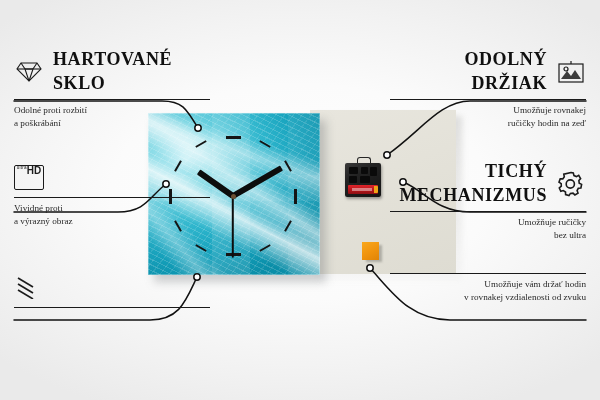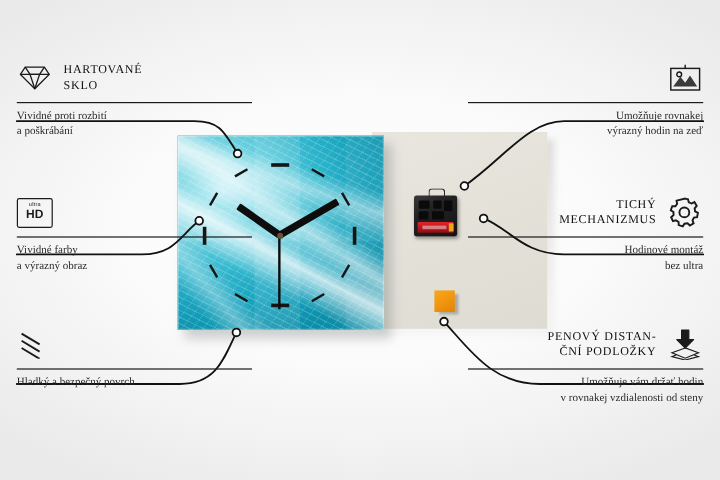--- a/index.html
+++ b/index.html
@@ -221,22 +221,22 @@
   .feature.right .feat-head { flex-direction: row-reverse; }
 
   .feat-icon {
     flex: 0 0 auto;
     width: 30px; height: 30px;
     display: flex; align-items: center; justify-content: center;
     color: #1b1b1b;
   }
   .feat-title {
     font-family: "Liberation Serif", serif;
-    font-size: 10px;
-    font-weight: normal;
+    font-size: 18px;
+    font-weight: bold;
     letter-spacing: 0.6px;
     line-height: 1.32;
     color: #101010;
     text-transform: uppercase;
   }
   .feat-rule {
     height: 1px;
     background: #1a1a1a;
     margin: 3px 0 4px 0;
   }
@@ -246,22 +246,21 @@
     line-height: 1.42;
     color: #2a2a2a;
   }
 
   
   .hd-badge {
     width: 28px; height: 23px;
     border: 1.4px solid #1b1b1b;
     border-radius: 2px;
     display: flex;
-    flex-direction: column;
-    align-items: center;
+    align-items: flex-start;
     justify-content: center;
     line-height: 1;
   }
   .hd-ultra {
     font-family: "Liberation Sans", sans-serif;
     font-size: 4.6px;
     letter-spacing: 0.2px;
     color: #1b1b1b;
   }
   .hd-main {
@@ -357,90 +356,80 @@
           <path d="M5 2 H21 L25 8 L13 20 L1 8 Z"></path>
           <path d="M1 8 H25"></path>
             <path d="M5 2 L9 8 L13 20"></path>
             <path d="M21 2 L17 8 L13 20"></path>
             <path d="M9 8 H17"></path>
         </svg>
       </span>
       <span class="feat-title"><span>HARTOVANÉ</span><br><span>SKLO</span></span>
     </div>
     <div class="feat-rule"></div>
-    <div class="feat-desc"><span>Vividné proti rozbití</span><br><span>a poškrábání</span></div>
+    <div class="feat-desc"><span>Odolné proti rozbití</span><br><span>a poškrábání</span></div>
   </div>
 
   <div class="feature left" style="top:160px;">
     <div class="feat-head">
       <span class="feat-icon">
         <span class="hd-badge">
           <span class="hd-ultra">ultra</span>
           <span class="hd-main">HD</span>
         </span>
       </span>
     </div>
     <div class="feat-rule"></div>
-    <div class="feat-desc"><span>Vividné farby</span><br><span>a výrazný obraz</span></div>
+    <div class="feat-desc"><span>Vividné proti</span><br><span>a výrazný obraz</span></div>
   </div>
 
   <div class="feature left" style="top:270px;">
     <div class="feat-head">
       <span class="feat-icon">
         <svg width="26" height="24" viewBox="0 0 26 24" fill="none" stroke="currentColor" stroke-width="1.6">
           <path d="M2 3 L17 12"></path>
             <path d="M2 9 L17 18"></path>
             <path d="M2 15 L17 24"></path>
         </svg>
       </span>
     </div>
     <div class="feat-rule"></div>
-    <div class="feat-desc"><span>Hladký a bezpečný povrch</span></div>
   </div>
 
   <div class="feature right" style="top:48px;">
     <div class="feat-head">
       <span class="feat-icon">
         <svg width="28" height="24" viewBox="0 0 28 24" fill="none" stroke="currentColor" stroke-width="1.2">
           <path d="M14 1 L14 4"></path>
           <rect x="2" y="4" width="24" height="18"></rect>
           <path d="M4 19 L10 11 L14 16 L18 10 L24 19 Z" fill="currentColor" stroke="none" opacity="0.85"></path>
           <circle cx="9" cy="9" r="2"></circle>
         </svg>
       </span>
-    </div>
-    <div class="feat-rule"></div>
-    <div class="feat-desc"><span>Umožňuje rovnakej</span><br><span>výrazný hodin na zeď</span></div>
+      <span class="feat-title"><span>ODOLNÝ</span><br><span>DRŽIAK</span></span>
+    </div>
+    <div class="feat-rule"></div>
+    <div class="feat-desc"><span>Umožňuje rovnakej</span><br><span>ručičky hodin na zeď</span></div>
   </div>
 
   <div class="feature right" style="top:160px;">
     <div class="feat-head">
       <span class="feat-icon">
         <svg width="28" height="28" viewBox="0 0 28 28" fill="none" stroke="currentColor" stroke-width="1.6">
           <path d="M14 2.5 L16.3 3 L17 5.6 L19.4 6.6 L21.7 5.4 L23.6 8.6 L21.9 10.6 L22.2 13.2
                    L24.6 14.4 L23.9 18 L21.3 18.3 L20.1 20.6 L21 23.1 L17.9 24.9 L16 23.1
                    L13.4 23.4 L12 25.6 L8.6 24.6 L8.5 22 L6.3 20.6 L3.8 21.3 L2.3 18
                    L4.3 16.2 L4.2 13.6 L2 12.2 L3.2 8.8 L5.8 8.9 L7.3 6.8 L6.8 4.2 Z"></path>
           <circle cx="13.3" cy="14" r="4.1"></circle>
         </svg>
       </span>
       <span class="feat-title"><span>TICHÝ</span><br><span>MECHANIZMUS</span></span>
     </div>
     <div class="feat-rule"></div>
-    <div class="feat-desc"><span>Hodinové montáž</span><br><span>bez ultra</span></div>
+    <div class="feat-desc"><span>Umožňuje ručičky</span><br><span>bez ultra</span></div>
   </div>
 
   <div class="feature right" style="top:270px;">
-    <div class="feat-head">
-      <span class="feat-icon">
-        <svg width="28" height="26" viewBox="0 0 28 26" fill="currentColor" stroke="currentColor" stroke-width="1">
-          <path d="M11 1 H17 V9 H21 L14 16 L7 9 H11 Z" stroke-linejoin="round"></path>
-          <path d="M14 16 L3 20 L14 24.5 L25 20 Z" fill="none"></path>
-          <path d="M6.5 21.8 L3 23.2 L14 26 L25 23.2 L21.5 21.8" fill="none"></path>
-        </svg>
-      </span>
-      <span class="feat-title"><span>PENOVÝ DISTAN-</span><br><span>ČNÍ PODLOŽKY</span></span>
-    </div>
-    <div class="feat-rule"></div>
-    <div class="feat-desc"><span>Umožňuje vám držať hodin</span><br><span>v rovnakej vzdialenosti od steny</span></div>
+    <div class="feat-rule"></div>
+    <div class="feat-desc"><span>Umožňuje vám držať hodin</span><br><span>v rovnakej vzdialenosti od zvuku</span></div>
   </div>
 
 </div>
 
 </body></html>

